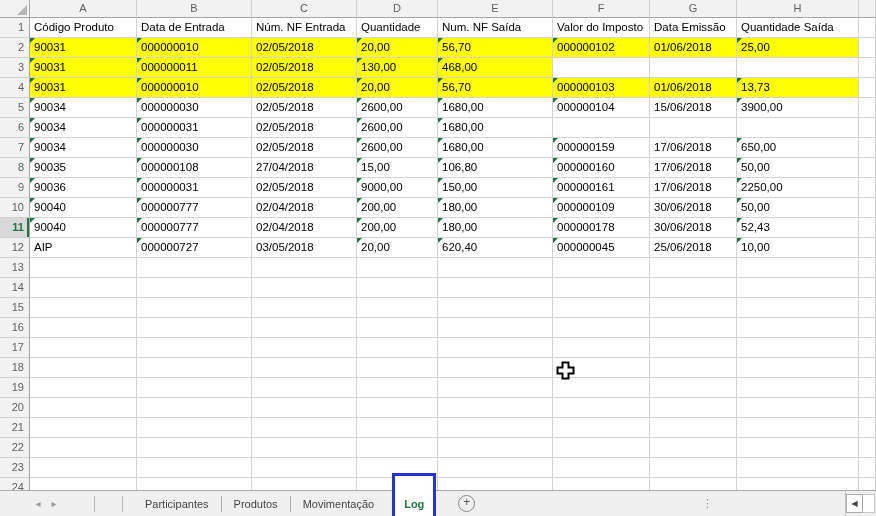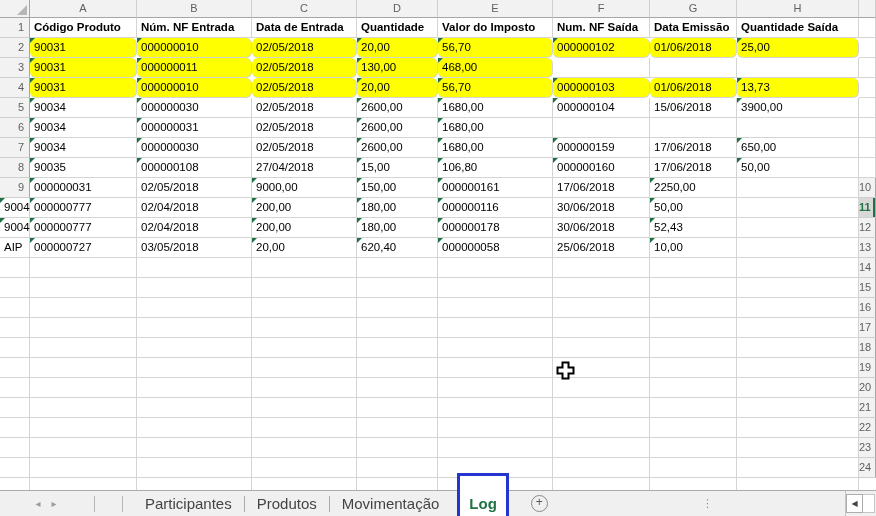--- a/index.html
+++ b/index.html
@@ -18,33 +18,33 @@
   .corner{border-bottom:1px solid var(--hdr-strong);border-right:1px solid var(--hdr-strong);}
   .corner-tri{position:absolute;right:2px;bottom:2px;width:0;height:0;
               border-left:10px solid transparent;border-bottom:10px solid #b6b6b6;}
   .rowh{text-align:right;padding-right:5px;line-height:19px;border-right:1px solid var(--hdr-strong);}
   .rowh.active{background:#d8d8d8;color:var(--accent-green);font-weight:bold;
                box-shadow:inset -2px 0 0 var(--accent-green);text-align:right;}
   .cell{position:relative;box-sizing:border-box;background:#fff;font-size:11.5px;color:#000;
         border-right:1px solid var(--gridline);border-bottom:1px solid var(--gridline);
         line-height:19px;white-space:nowrap;overflow:visible;}
   .cell .txt{padding-left:4px;display:block;}
-  .cell.bold{font-weight:bold;}
-  .cell.yellow{background:var(--highlight);border-radius:6px;}
+  .cell.bold{font-weight:normal;}
+  .cell.yellow{background:var(--highlight);}
   .tri{position:absolute;top:0;left:0;width:0;height:0;
        border-top:5px solid var(--triangle-green);border-right:5px solid transparent;}
   
   .footer{position:absolute;left:0;bottom:0;width:876px;height:26px;background:#f0f0f0;
           border-top:1px solid #ababab;box-sizing:border-box;display:flex;align-items:center;z-index:5;}
   .navarr{color:#9b9b9b;font-size:10px;width:16px;text-align:center;cursor:default;}
   .navarr.first{margin-left:30px;}
   .vline{width:1px;height:16px;background:#b5b5b5;}
   .vline.v1{margin-left:32px;} .vline.v2{margin-left:27px;}
   #tabs{display:flex;align-items:center;height:100%;margin-left:10px;}
-  .tab{padding:0 12px;height:100%;display:flex;align-items:center;font-size:15px;color:#444;}
+  .tab{padding:0 12px;height:100%;display:flex;align-items:center;font-size:11px;color:#444;}
   .tabsep{width:1px;height:16px;background:#ababab;}
   .tab.active{background:#fff;color:var(--accent-green);font-weight:bold;height:22px;
               border:3px solid var(--annotation-blue);padding:17px 9px;margin-left:6px;
               box-shadow:inset 0 -3px 0 var(--accent-green);}
   .addbtn{width:15px;height:15px;border:1px solid #8a8a8a;border-radius:50%;margin-left:22px;
           color:#595959;font-size:12px;line-height:13px;text-align:center;}
   .dots{margin-left:auto;margin-right:132px;color:#8a8a8a;font-size:11px;letter-spacing:0;}
   .hscroll{width:31px;height:100%;display:flex;align-items:center;border-left:1px solid #c6c6c6;box-sizing:border-box;}
   .sbtn{width:17px;height:19px;background:#fff;border:1px solid #adadad;box-sizing:border-box;
         color:#444;font-size:8px;text-align:center;line-height:17px;}
@@ -65,35 +65,35 @@
     <div class="hcell colh">E</div>
     <div class="hcell colh">F</div>
     <div class="hcell colh">G</div>
     <div class="hcell colh">H</div>
     <div class="hcell colh"></div>
     <div class="hcell rowh">1</div>
     <div class="cell bold">
       <span class="txt">Código Produto</span>
     </div>
     <div class="cell bold">
+      <span class="txt">Data de Entrada</span>
+    </div>
+    <div class="cell bold">
       <span class="txt">Núm. NF Entrada</span>
     </div>
     <div class="cell bold">
-      <span class="txt">Data de Entrada</span>
-    </div>
-    <div class="cell bold">
       <span class="txt">Quantidade</span>
     </div>
     <div class="cell bold">
+      <span class="txt">Num. NF Saída</span>
+    </div>
+    <div class="cell bold">
       <span class="txt">Valor do Imposto</span>
     </div>
     <div class="cell bold">
-      <span class="txt">Num. NF Saída</span>
-    </div>
-    <div class="cell bold">
       <span class="txt">Data Emissão</span>
     </div>
     <div class="cell bold">
       <span class="txt">Quantidade Saída</span>
     </div>
     <div class="cell"></div>
     <div class="hcell rowh">2</div>
     <div class="cell yellow">
       <span class="tri"></span>
       <span class="txt">90031</span>
@@ -309,20 +309,24 @@
       <span class="txt">17/06/2018</span>
     </div>
     <div class="cell">
       <span class="tri"></span>
       <span class="txt">50,00</span>
     </div>
     <div class="cell"></div>
     <div class="hcell rowh">9</div>
     <div class="cell">
       <span class="tri"></span>
+      <span class="txt">90036</span>
+    </div>
+    <div class="cell">
+      <span class="tri"></span>
       <span class="txt">000000031</span>
     </div>
     <div class="cell">
       <span class="txt">02/05/2018</span>
     </div>
     <div class="cell">
       <span class="tri"></span>
       <span class="txt">9000,00</span>
     </div>
     <div class="cell">
@@ -356,21 +360,21 @@
     <div class="cell">
       <span class="tri"></span>
       <span class="txt">200,00</span>
     </div>
     <div class="cell">
       <span class="tri"></span>
       <span class="txt">180,00</span>
     </div>
     <div class="cell">
       <span class="tri"></span>
-      <span class="txt">000000116</span>
+      <span class="txt">000000109</span>
     </div>
     <div class="cell">
       <span class="txt">30/06/2018</span>
     </div>
     <div class="cell">
       <span class="tri"></span>
       <span class="txt">50,00</span>
     </div>
     <div class="cell"></div>
     <div class="hcell rowh active">11</div>
@@ -419,21 +423,21 @@
     <div class="cell">
       <span class="tri"></span>
       <span class="txt">20,00</span>
     </div>
     <div class="cell">
       <span class="tri"></span>
       <span class="txt">620,40</span>
     </div>
     <div class="cell">
       <span class="tri"></span>
-      <span class="txt">000000058</span>
+      <span class="txt">000000045</span>
     </div>
     <div class="cell">
       <span class="txt">25/06/2018</span>
     </div>
     <div class="cell">
       <span class="tri"></span>
       <span class="txt">10,00</span>
     </div>
     <div class="cell"></div>
     <div class="hcell rowh">13</div>

